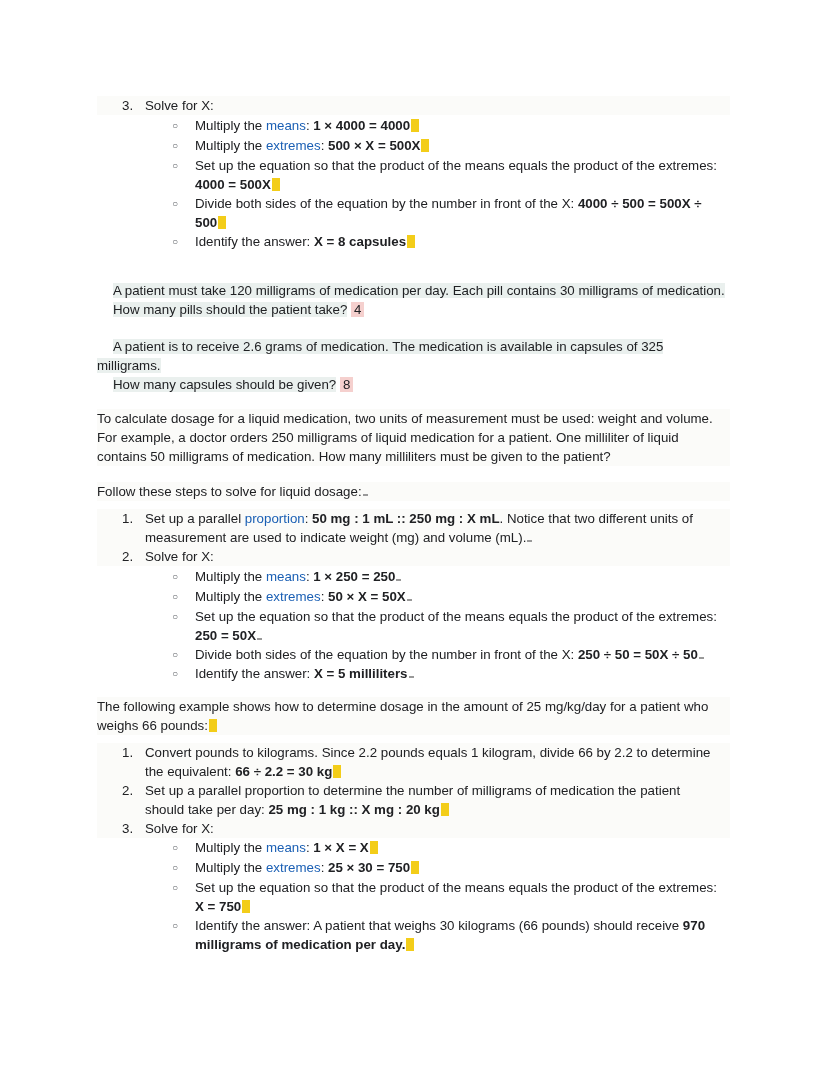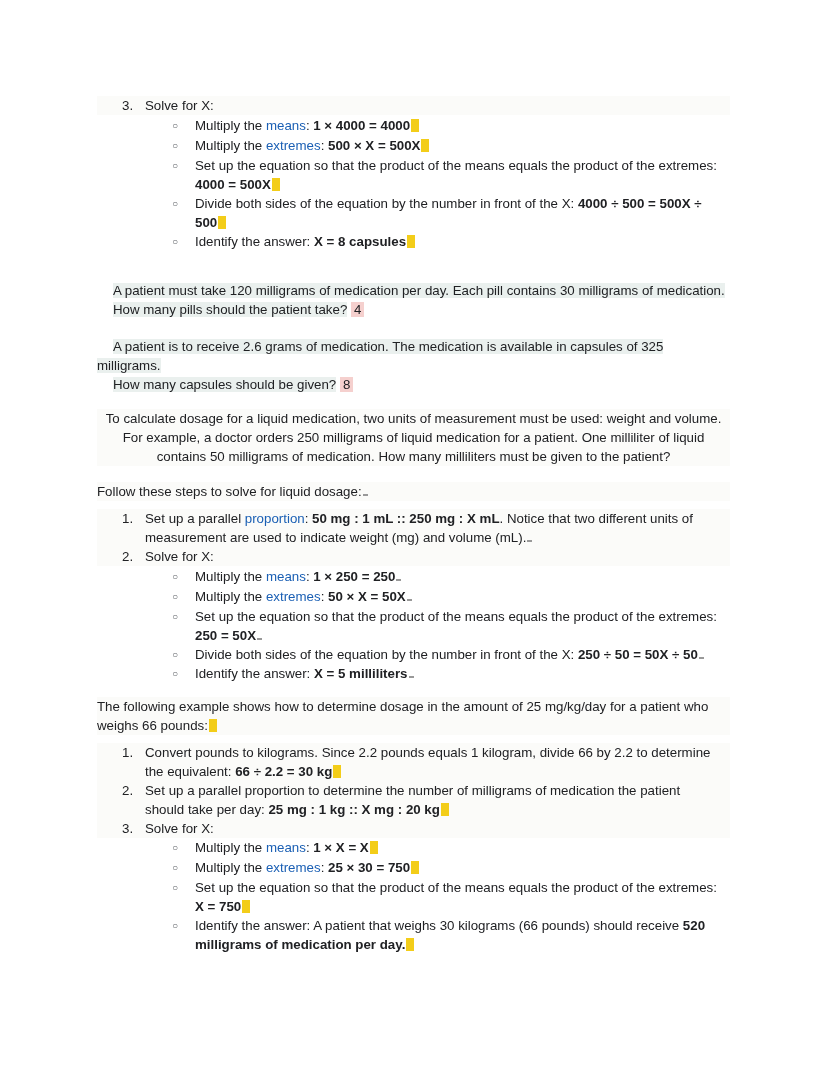--- a/index.html
+++ b/index.html
@@ -54,21 +54,21 @@
 
   <div class="blk" style="top:281px;">
     <span class="qshade">A patient must take 120 milligrams of medication per day. Each pill contains 30 milligrams of medication.</span><br>
     <span class="qshade">How many pills should the patient take?</span> <span class="ans">4</span>
   </div>
   <div class="blk" style="top:337px;">
     <span class="qshade">A patient is to receive 2.6 grams of medication. The medication is available in capsules of 325 milligrams.</span><br>
     <span class="qshade">How many capsules should be given?</span> <span class="ans">8</span>
   </div>
 
-  <div class="blk shade" style="top:409px;height:57px;text-align:center;">
+  <div class="blk shade" style="top:409px;height:57px;">
     <span>To calculate dosage for a liquid medication, two units of measurement must be used: weight and volume.</span><br>
     <span>For example, a doctor orders 250 milligrams of liquid medication for a patient. One milliliter of liquid</span><br>
     <span>contains 50 milligrams of medication. How many milliliters must be given to the patient?</span>
   </div>
   <div class="blk shade" style="top:482px;height:19px;">
     <span>Follow these steps to solve for liquid dosage:</span><span class="hl sm"></span>
   </div>
   <div class="blk shade" style="top:509px;height:38px;">
     <span class="num">1.</span>
     <span class="ol-item"><span>Set up a parallel </span><a class="lnk">proportion</a><span>: </span><b>50 mg : 1 mL :: 250 mg : X mL</b><span>. Notice that two different units of</span><br><span>measurement are used to indicate weight (mg) and volume (mL).</span><span class="hl sm"></span></span>
@@ -121,16 +121,16 @@
   <div class="blk" style="top:858px;height:19px;">
     <span class="bul">○</span>
     <span class="bul-item"><span>Multiply the </span><a class="lnk">extremes</a><span>: </span><b>25 × 30 = 750</b><span class="hl"></span></span>
   </div>
   <div class="blk" style="top:878px;height:38px;">
     <span class="bul">○</span>
     <span class="bul-item"><span>Set up the equation so that the product of the means equals the product of the extremes:</span><br><b>X = 750</b><span class="hl"></span></span>
   </div>
   <div class="blk" style="top:916px;height:38px;">
     <span class="bul">○</span>
-    <span class="bul-item"><span>Identify the answer: A patient that weighs 30 kilograms (66 pounds) should receive </span><b>520</b><br><b>milligrams of medication per day.</b><span class="hl"></span></span>
+    <span class="bul-item"><span>Identify the answer: A patient that weighs 30 kilograms (66 pounds) should receive </span><b>970</b><br><b>milligrams of medication per day.</b><span class="hl"></span></span>
   </div>
 
 </div>
 
 </body></html>

